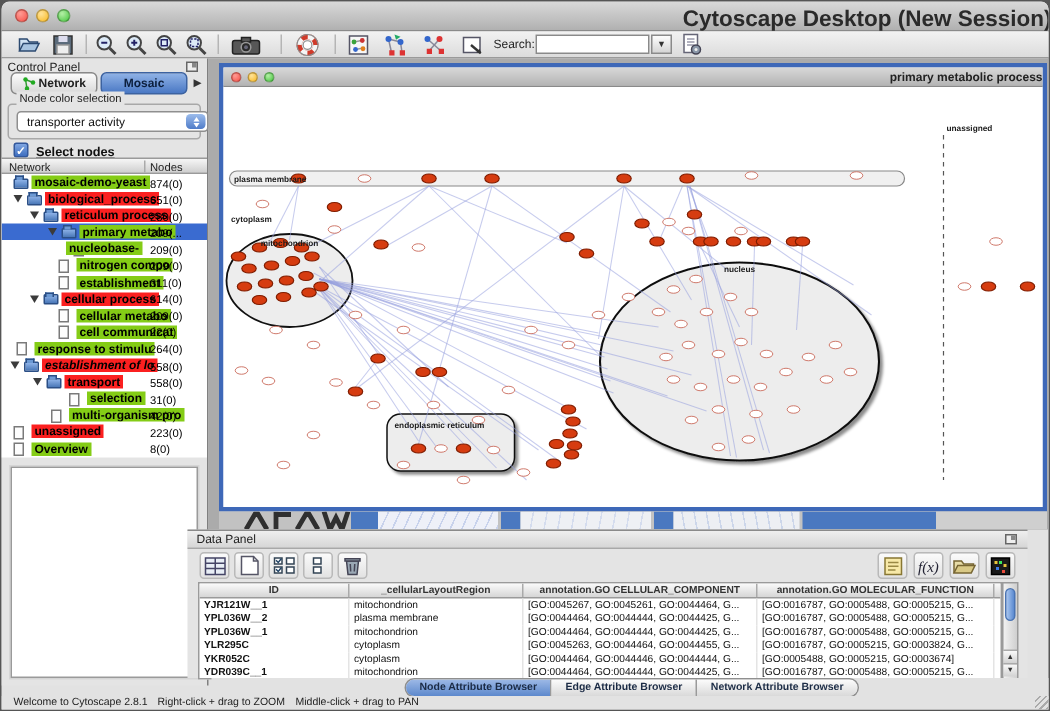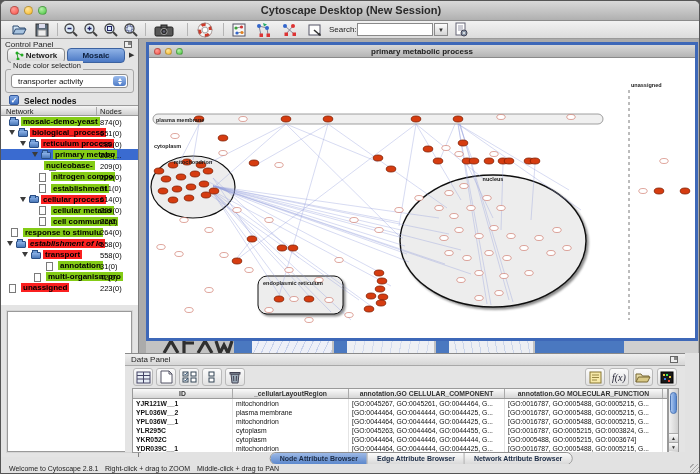--- a/index.html
+++ b/index.html
@@ -8,21 +8,21 @@
     font-family:"Liberation Sans",sans-serif;border:1px solid #555;border-radius:6px 6px 0 0;overflow:hidden;}
   .abs{position:absolute;}
 
   
   .titlebar{left:0;top:0;width:700px;height:20px;border-radius:6px 6px 0 0;
     background:linear-gradient(#d9d9d9,#bdbdbd 70%,#b0b0b0);border-bottom:1px solid #8a8a8a;}
   .tl{width:9px;height:9px;border-radius:50%;top:5px;border:1px solid rgba(0,0,0,.25);}
   .tl.r{left:9px;background:radial-gradient(circle at 35% 30%,#ff9d96,#f75148);}
   .tl.y{left:23px;background:radial-gradient(circle at 35% 30%,#ffe49c,#f9b921);}
   .tl.g{left:37px;background:radial-gradient(circle at 35% 30%,#b6f0a8,#46c53e);}
-  .wtitle{left:0;right:0;top:3px;text-align:center;font-size:11px;font-weight:bold;color:#2a2a2a;}
+  .wtitle{left:0;right:0;top:3px;text-align:right;font-size:15px;font-weight:bold;color:#2a2a2a;}
 
   
   .toolbar{left:0;top:20px;width:700px;height:18px;background:linear-gradient(#f2f2f2,#dcdcdc);
     border-bottom:1px solid #9a9a9a;}
   .tbtn{top:1px;width:20px;height:16px;display:flex;align-items:center;justify-content:center;}
   .tsep{top:2px;width:1px;height:13px;background:#b5b5b5;}
   .slabel{top:4px;font-size:8px;color:#222;}
   .sinput{top:2px;width:76px;height:13px;border:1px solid #8a8a8a;background:#fff;font-size:8px;padding:0 2px;}
   .scombo{top:2px;width:14px;height:13px;border:1px solid #8a8a8a;background:linear-gradient(#fdfdfd,#d5d5d5);
     font-size:6px;text-align:center;line-height:12px;color:#333;}
@@ -32,21 +32,21 @@
   .phead{font-size:8px;color:#222;}
   .floatico{width:8px;height:7px;border:1px solid #666;background:#eee;}
   .floatico:after{content:"";position:absolute;right:0;top:0;width:3px;height:3px;background:#888;}
   .cp-tabs{left:4px;top:9px;width:130px;height:16px;}
   .cptab{top:0;height:15px;border:1px solid #8a8a8a;border-radius:4px;background:linear-gradient(#fcfcfc,#d8d8d8);
     font-size:8px;font-weight:bold;color:#222;display:flex;align-items:center;justify-content:center;gap:2px;}
   .cptab.sel{background:linear-gradient(#8fb2e6,#4a78c4);color:#0c1f3d;border-color:#3c62a0;}
   .cparrow{top:3px;font-size:7px;color:#333;}
   .gbox{left:4px;top:30px;width:129px;height:24px;border:1px solid #a8a8a8;border-radius:3px;}
   .glegend{left:10px;top:22px;background:#e4e4e4;padding:0 2px;font-size:7.5px;color:#222;}
-  .combo{left:10px;top:35px;width:117px;height:14px;background:#fff;border:1px solid #8f8f8f;border-radius:3px;
+  .combo{left:10px;top:35px;width:128px;height:14px;background:#fff;border:1px solid #8f8f8f;border-radius:3px;
     font-size:8px;color:#111;display:flex;align-items:center;padding-left:6px;}
   .stepper{position:absolute;right:1px;top:1px;width:13px;height:10px;border-radius:3px;
     background:linear-gradient(#9cbcec,#4f7cc8);display:flex;flex-direction:column;align-items:center;justify-content:center;}
   .stepper b{width:0;height:0;border-left:2.5px solid transparent;border-right:2.5px solid transparent;}
   .stepper .up{border-bottom:3px solid #fff;margin-bottom:1px;}
   .stepper .dn{border-top:3px solid #fff;}
   .cbx{left:8px;top:56px;width:10px;height:10px;border-radius:2px;border:1px solid #33589c;
     background:linear-gradient(#7fa6e2,#3f6fc0);color:#fff;font-size:8px;line-height:9px;text-align:center;font-weight:bold;}
   .cbxl{left:23px;top:57px;font-size:8.5px;font-weight:bold;color:#111;text-decoration:underline;}
   .thead{left:0px;top:66px;width:137px;height:11px;background:linear-gradient(#f6f6f6,#cfcfcf);
@@ -69,21 +69,21 @@
   .birdseye{left:6px;top:272px;width:125px;height:141px;background:#fff;border:1px solid #9a9a9a;box-shadow:0 0 0 1px #d5d5d5;}
 
   
   .desktop{left:138px;top:38px;width:562px;height:314px;background:#ababab;overflow:hidden;}
   .iframe{left:7px;top:3px;width:552px;height:299px;border:3px solid #3e68b8;background:#fff;}
   .iftitle{left:0;top:0;width:546px;height:13px;background:linear-gradient(#d8d8d8,#b4b4b4);border-bottom:1px solid #8a8a8a;}
   .ifl{width:7px;height:7px;border-radius:50%;top:3px;border:1px solid rgba(0,0,0,.25);}
   .ifl.r{left:5px;background:radial-gradient(circle at 35% 30%,#ff9d96,#f75148);}
   .ifl.y{left:16px;background:radial-gradient(circle at 35% 30%,#ffe49c,#f9b921);}
   .ifl.g{left:27px;background:radial-gradient(circle at 35% 30%,#b6f0a8,#46c53e);}
-  .iftext{left:0;right:0;top:2px;text-align:center;font-size:8px;font-weight:bold;color:#222;}
+  .iftext{left:0;right:0;top:2px;text-align:right;font-size:8px;font-weight:bold;color:#222;}
   .canvas{left:0;top:13px;width:546px;height:280px;background:#fff;}
   .strip{left:7px;top:302px;width:552px;height:12px;background:#c2c2c2;overflow:hidden;}
   .frag{top:0;height:12px;}
 
   
   .dp{left:124px;top:352px;width:560px;height:99px;background:#e4e4e4;border-top:1px solid #8a8a8a;}
   .dphead{left:0;top:0;width:560px;height:12px;background:linear-gradient(#efefef,#d6d6d6);border-bottom:1px solid #a8a8a8;}
   .dpbtn{top:14px;width:20px;height:18px;display:flex;align-items:center;justify-content:center;border:1px solid #b9b9b9;border-radius:3px;background:linear-gradient(#fbfbfb,#e2e2e2);}
   .dptable{left:7px;top:34px;width:536px;height:65px;background:#fff;border:1px solid #9a9a9a;overflow:hidden;}
   .dthr{display:flex;height:10px;background:linear-gradient(#fafafa,#d6d6d6);border-bottom:1px solid #9a9a9a;}
@@ -342,32 +342,37 @@
           <span class="tcnt">558(0)</span>
         </div>
         <div class="trow">
           <span class="tri" style="left: 21px;"></span>
           <span class="ifold" style="left: 30px;"></span>
           <span class="tlab bgR" style="left: 42px;">transport</span>
           <span class="tcnt">558(0)</span>
         </div>
         <div class="trow">
           <span class="idoc" style="left: 45px;"></span>
-          <span class="tlab bgG" style="left: 57px;">annotation</span>
+          <span class="tlab bgG" style="left: 57px;">selection</span>
           <span class="tcnt">31(0)</span>
         </div>
         <div class="trow">
           <span class="idoc" style="left: 33px;"></span>
           <span class="tlab bgG" style="left: 45px;">multi-organism pro</span>
           <span class="tcnt">42(0)</span>
         </div>
         <div class="trow">
           <span class="idoc" style="left: 8px;"></span>
           <span class="tlab bgR" style="left: 20px;">unassigned</span>
           <span class="tcnt">223(0)</span>
+        </div>
+        <div class="trow">
+          <span class="idoc" style="left: 8px;"></span>
+          <span class="tlab bgG" style="left: 20px;">Overview</span>
+          <span class="tcnt">8(0)</span>
         </div>
       </div>
 
     <div class="abs birdseye"></div>
   </div>
 
   <div class="abs desktop">
     <div class="abs iframe">
       <div class="abs iftitle">
         <span class="abs ifl r"></span>

